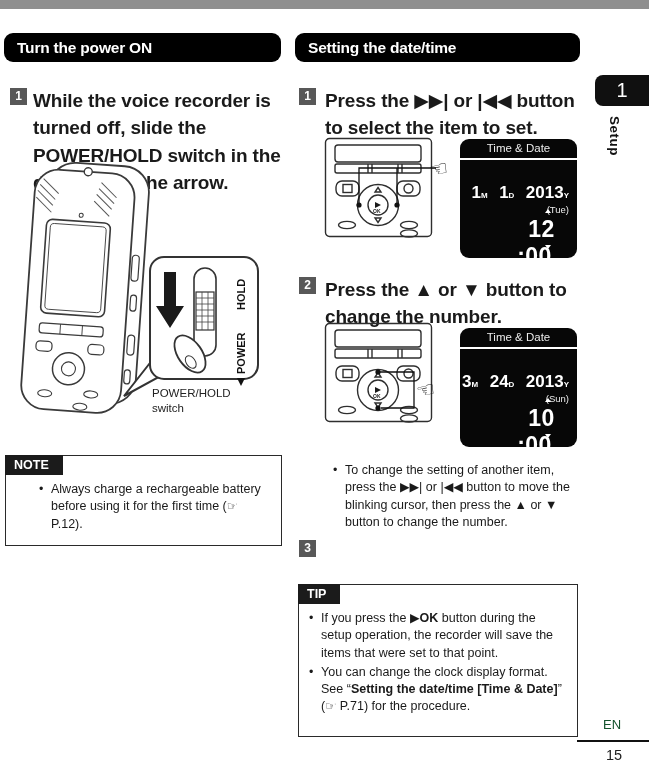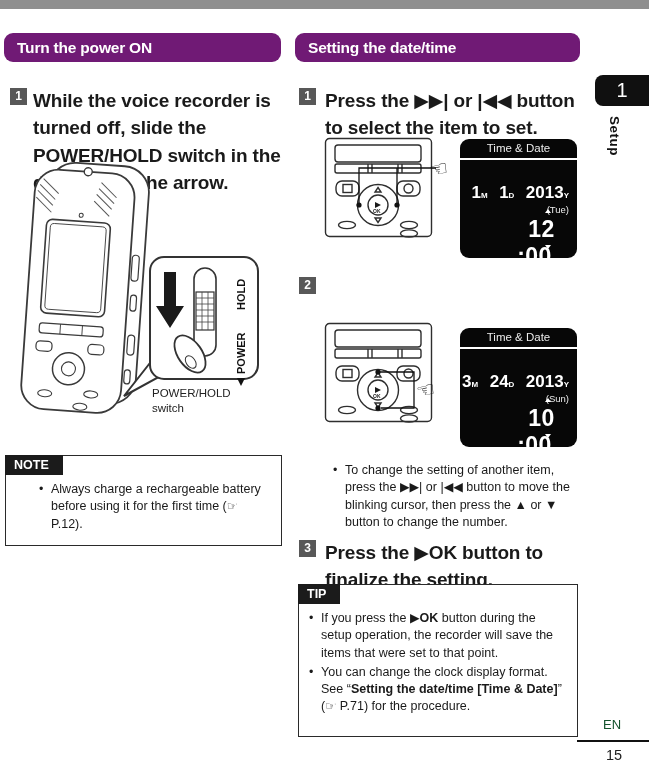--- a/index.html
+++ b/index.html
@@ -5,21 +5,21 @@
   html,body { margin:0; padding:0; background:#fff; }
   .page {
     position:relative; width:649px; height:772px; background:#fff; overflow:hidden;
     font-family:"Liberation Sans","DejaVu Sans",sans-serif; color:#1a1a1a;
   }
   svg text { font-family:"Liberation Sans","DejaVu Sans",sans-serif; }
 
   .topbar { position:absolute; left:0; top:0; width:649px; height:9px; background:#8f8f8f; }
 
   .section-header {
-    position:absolute; top:33px; height:29px; background:#701a75; border-radius:9px;
+    position:absolute; top:33px; height:29px; background:#000000; border-radius:9px;
     color:#fff; font-weight:700; font-size:15.5px; line-height:29px; padding-left:13px;
     letter-spacing:-0.2px; box-sizing:border-box;
   }
   #header-left { left:4px; width:277px; }
   #header-right { left:295px; width:285px; }
 
   .badge {
     position:absolute; width:17px; height:17px; background:#585858; color:#fff;
     font-size:12px; font-weight:700; text-align:center; line-height:17px;
   }
@@ -221,20 +221,21 @@
       <span class="grp"><span class="num">1</span><span class="suf">D</span></span>
       <span class="grp"><span class="num">2013</span><span class="suf">Y</span></span>
     </div>
     <div class="lcd-weekday">(Tue)</div>
     <div class="lcd-time">
       <span>1</span><span class="cursor-digit"><span class="cur-up"></span><span>2</span><span class="cur-down"></span></span><span>:00</span><span class="ampm">AM</span>
     </div>
   </div>
 
   <div class="badge" style="left:299px;top:277px;">2</div>
+  <div class="step-text" style="left:325px;top:276px;width:256px;">Press the ▲ or ▼ button to change the number.</div>
 
   <svg class="illus" id="panel2" width="132" height="104" viewBox="0 0 132 104">
     <g stroke="#2e2e2e" fill="none" stroke-width="1.4">
       <rect x="1.5" y="1.5" width="106" height="98" rx="4"></rect>
       <rect x="11" y="8" width="86" height="17" rx="3"></rect>
       <rect x="11" y="27" width="86" height="9" rx="2"></rect>
       <line x1="44" y1="27" x2="44" y2="36"></line>
         <line x1="48" y1="27" x2="48" y2="36"></line>
       <line x1="74" y1="27" x2="74" y2="36"></line>
         <line x1="78" y1="27" x2="78" y2="36"></line>
@@ -273,21 +274,20 @@
       <span>1</span><span class="cursor-digit"><span class="cur-up"></span><span>0</span><span class="cur-down"></span></span><span>:00</span><span class="ampm">AM</span>
     </div>
   </div>
 
   <div class="bullet" id="step2-bullet">
     <span class="dot">•</span>
     <span class="btxt">To change the setting of another item, press the ▶▶| or |◀◀ button to move the blinking cursor, then press the ▲ or ▼ button to change the number.</span>
   </div>
 
   <div class="badge" style="left:299px;top:540px;">3</div>
-  <div class="step-text" style="left:325px;top:539px;width:256px;">Press the ▶OK button to finalize the setting.</div>
 
   <div class="infobox" id="tip-box">
     <div class="box-tab">TIP</div>
     <div class="box-body">
       <div class="bullet">
         <span class="dot">•</span>
         <span class="btxt"><span>If you press the </span><span class="b-strong">▶OK</span><span> button during the setup operation, the recorder will save the items that were set to that point.</span></span>
       </div>
       <div class="bullet">
         <span class="dot">•</span>

